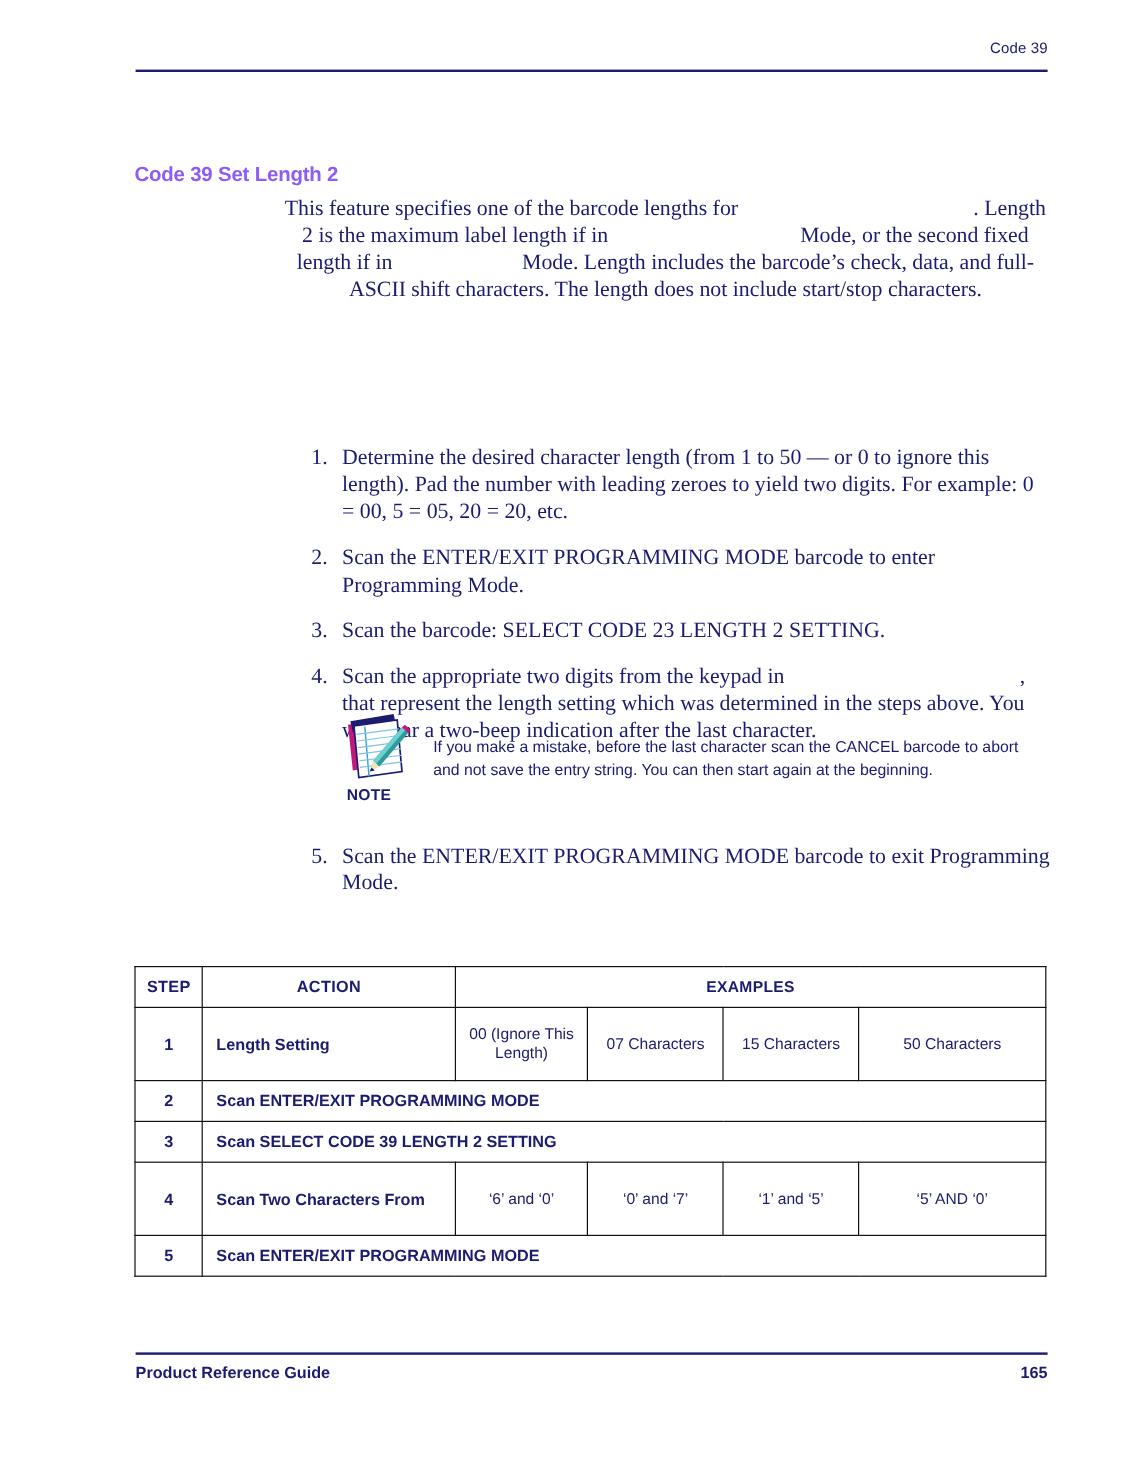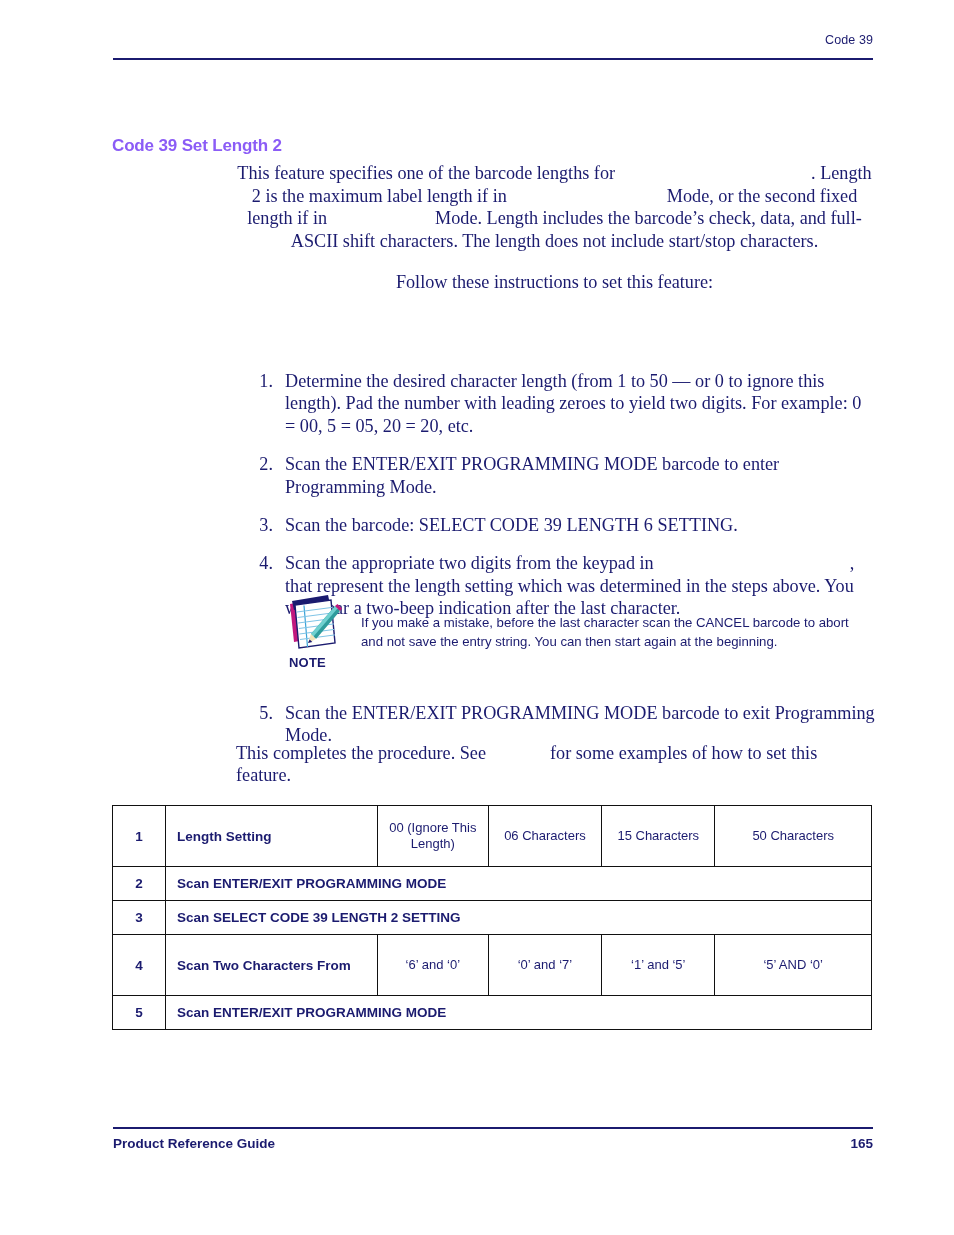--- a/index.html
+++ b/index.html
@@ -248,35 +248,34 @@
 
 <div class="page">
 
   <div class="running-head">Code 39</div>
   <div class="head-rule"></div>
 
   <div class="section-title">Code 39 Set Length 2</div>
 
   <div class="body-col">
     <p class="para"><span>This feature specifies one of the barcode lengths for</span><span class="xref xref-w1"> </span><span>. Length 2 is the maximum label length if in</span><span class="xref xref-w2"> </span><span>Mode, or the second fixed length if in</span><span class="xref xref-w3"> </span><span>Mode. Length includes the barcode’s check, data, and full-ASCII shift characters.  The length does not include start/stop characters.</span></p>
-    <p class="para">Follow these instructions to set this feature:</p>
   </div>
 
   <div class="steps">
     <div class="step">
       <span class="num">1.</span>
       <span>Determine the desired character length (from 1 to 50 — or 0 to ignore this length). Pad the number with leading zeroes to yield two digits. For example: 0 = 00, 5 = 05, 20 = 20, etc.</span>
     </div>
     <div class="step">
       <span class="num">2.</span>
       <span>Scan the ENTER/EXIT PROGRAMMING MODE barcode to enter Programming Mode.</span>
     </div>
     <div class="step">
       <span class="num">3.</span>
-      <span>Scan the barcode: SELECT CODE 39 LENGTH 6 SETTING.</span>
+      <span>Scan the barcode: SELECT CODE 23 LENGTH 2 SETTING.</span>
     </div>
     <div class="step">
       <span class="num">4.</span>
       <span>Scan the appropriate two digits from the keypad in</span><span class="xref xref-w4"> </span><span>, that represent the length setting which was determined in the steps above. You will hear a two-beep indication after the last character.</span>
     </div>
   </div>
 
   <div class="note-block">
     <span class="note-icon">
       <svg viewBox="0 0 60 60" width="60" height="60" aria-hidden="true">
@@ -309,31 +308,35 @@
     <div class="note-text">If you make a mistake, before the last character scan the CANCEL barcode to abort and not save the entry string. You can then start again at the beginning.</div>
   </div>
 
   <div class="steps-tail">
     <div class="step">
       <span class="num">5.</span>
       <span>Scan the ENTER/EXIT PROGRAMMING MODE barcode to exit Programming Mode.</span>
     </div>
   </div>
 
-  <div class="closing"><span>This completes the procedure. See</span><span class="xref xref-w5"> </span><span>for some examples of how to set this feature.</span></div>
 
   <div class="table-wrap">
     <table class="steps-table">
       <tbody>
+        <tr>
+          <td class="th-cell c-step">STEP</td>
+          <td class="th-cell c-action" style="text-align:center;padding-left:0 !important;">ACTION</td>
+          <td class="th-cell" colspan="4">EXAMPLES</td>
+        </tr>
 
         <tr class="row-tall">
           <td class="c-step">1</td>
           <td class="c-action">Length Setting</td>
           <td class="c-ex">00 (Ignore This Length)</td>
-          <td class="c-ex">06 Characters</td>
+          <td class="c-ex">07 Characters</td>
           <td class="c-ex">15 Characters</td>
           <td class="c-ex-wide">50 Characters</td>
         </tr>
 
         <tr class="row-short">
           <td class="c-step">2</td>
           <td class="c-span" colspan="5">Scan ENTER/EXIT PROGRAMMING MODE</td>
         </tr>
 
         <tr class="row-short">

